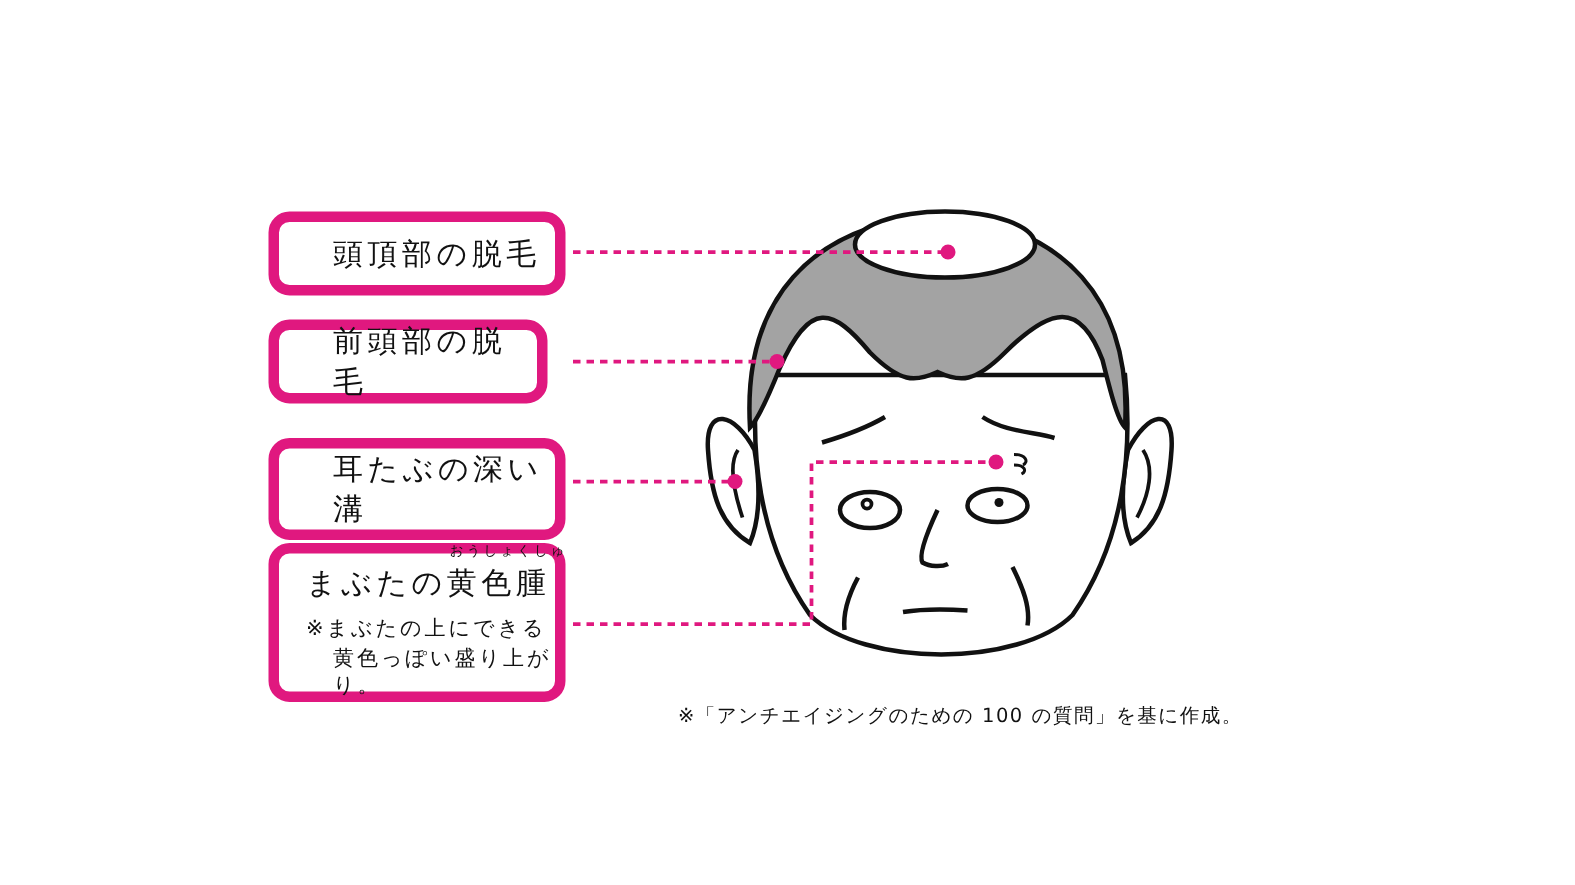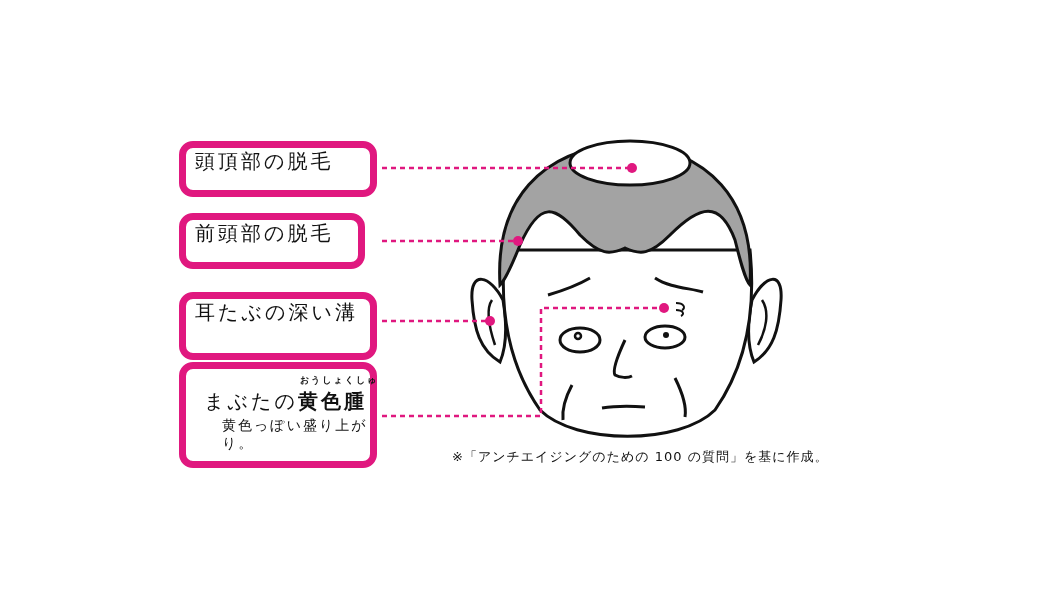--- a/index.html
+++ b/index.html
@@ -1,29 +1,29 @@
 <!DOCTYPE html>
 <html><head>
 <meta charset="utf-8">
 <style>
   html, body { margin: 0; padding: 0; background: #ffffff; }
   body { width: 1050px; height: 590px; position: relative; overflow: hidden;
          font-family: "DejaVu Sans", sans-serif; color: #111; }
   .label-box {
     position: absolute; box-sizing: border-box;
     border: 7px solid #e0187f; border-radius: 14px; background: #fff;
-    display: flex; padding-left: 9px;
+    display: flex; align-items: center; padding-left: 36px;
   }
   .label-text { font-size: 20px; letter-spacing: 3px; font-weight: 500; }
   .box4 { flex-direction: column; align-items: flex-start; justify-content: center; padding-left: 18px; }
-  .ruby-wrap { position: relative; display: inline-block; font-weight: bold; }
+  .ruby-wrap { position: relative; display: inline-block; }
   .ruby { position: absolute; top: -14px; left: 2px; font-size: 9px; letter-spacing: 2px; white-space: nowrap; }
   .note1 { font-size: 14px; letter-spacing: 2px; margin-top: 8px; }
   .note2 { font-size: 14px; letter-spacing: 2px; margin-left: 18px; margin-top: 2px; }
-  .caption { position: absolute; left: 452px; top: 448px; font-size: 13px; letter-spacing: 1px; }
+  .caption { position: absolute; left: 452px; top: 468px; font-size: 13px; letter-spacing: 1px; }
   svg.illus { position: absolute; left: 0; top: 0; }
 </style>
 </head>
 <body>
 
 <svg class="illus" width="1050" height="590" viewBox="0 0 1050 590">
 
   <path d="M503 300 C 490 275, 470 270, 472 300 C 474 330, 480 350, 500 362 C 505 350, 508 330, 503 300 Z" fill="#fff" stroke="#111" stroke-width="3"></path>
   <path d="M492 300 C 485 310, 490 330, 495 345" fill="none" stroke="#111" stroke-width="2.5"></path>
   <path d="M752 300 C 765 275, 783 270, 781 300 C 779 330, 773 350, 754 362 C 749 350, 746 330, 752 300 Z" fill="#fff" stroke="#111" stroke-width="3"></path>
@@ -72,16 +72,17 @@
 <div class="label-box" style="left:179px; top:213px; width:186px; height:56px;">
   <span class="label-text">前頭部の脱毛</span>
 </div>
 <div class="label-box" style="left:179px; top:292px; width:198px; height:68px;">
   <span class="label-text">耳たぶの深い溝</span>
 </div>
 <div class="label-box box4" style="left:179px; top:362px; width:198px; height:106px;">
   <div class="label-text" style="margin-top:10px;">
     <span>まぶたの</span><span class="ruby-wrap"><span class="ruby">おうしょくしゅ</span><span>黄色腫</span></span>
   </div>
+  <div class="note1">※まぶたの上にできる</div>
   <div class="note2">黄色っぽい盛り上がり。</div>
 </div>
 
 <div class="caption">※「アンチエイジングのための 100 の質問」を基に作成。</div>
 
 </body></html>

